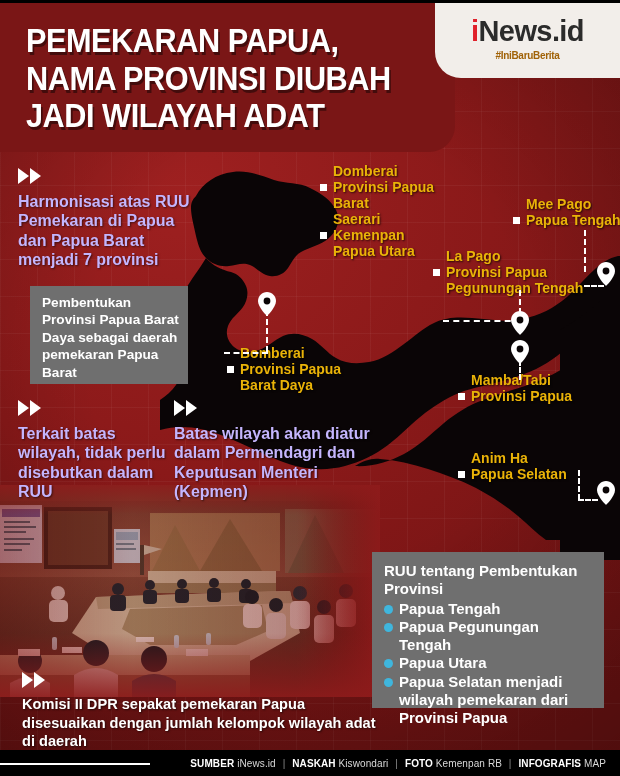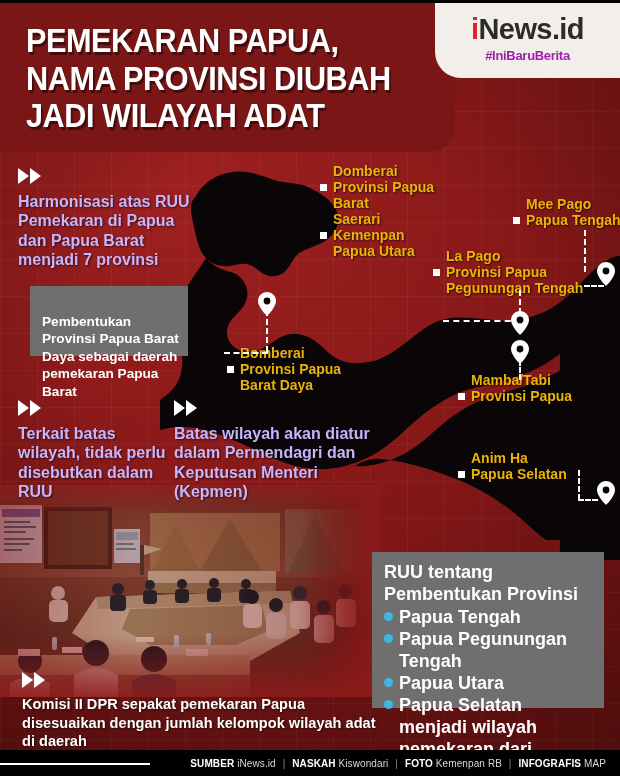--- a/index.html
+++ b/index.html
@@ -50,21 +50,21 @@
     border-bottom-left-radius: 26px;
     display: flex; flex-direction: column;
     align-items: center; justify-content: center;
   }
   .logo-word {
     font-size: 29px; font-weight: bold; letter-spacing: -0.6px;
     color: #2b2b2b; line-height: 1;
   }
   .logo-word .i { color: #e0202a; }
   .logo-tag {
-    font-size: 13px; font-weight: bold; color: #a21caf;
+    font-size: 10px; font-weight: bold; color: #a16207;
     margin-top: 4px; letter-spacing: -0.3px;
   }
   .title {
     position: absolute; left: 26px; top: 22px;
     width: 420px;
     color: #ffffff;
     font-family: "Liberation Sans", sans-serif;
     font-size: 33px;
     font-weight: bold;
     line-height: 1.14;
@@ -146,21 +146,21 @@
   .caption .ctext {
     color: #ffffff; font-size: 14.6px; font-weight: bold; line-height: 1.25;
     text-shadow: 1px 1px 2px rgba(0,0,0,0.6);
   }
 
   
   .panel {
     position: absolute; left: 372px; top: 552px; width: 232px; height: 156px;
     background: #6f6f6f; z-index: 36;
     padding: 10px 10px 8px 12px;
-    color: #ffffff; font-size: 18px; font-weight: bold; line-height: 1.22;
+    color: #ffffff; font-size: 15px; font-weight: bold; line-height: 1.22;
   }
   .panel .phead { display: block; }
   .panel ul { list-style: none; margin-top: 1px; }
   .panel li { position: relative; padding-left: 15px; }
   .panel li::before {
     content: ""; position: absolute; left: 0; top: 5px;
     width: 9px; height: 9px; border-radius: 50%; background: #3fb6dd;
   }
 
   
@@ -318,21 +318,21 @@
 
   <div class="note" style="left:18px; top:168px; width:175px;">
     <span class="ff-icon">
       <svg width="24" height="16" viewBox="0 0 24 16">
           <path d="M0 0 L11 8 L0 16 Z M12 0 L23 8 L12 16 Z" fill="#fff"></path>
         </svg>
     </span>
     <span>Harmonisasi atas RUU Pemekaran di Papua dan Papua Barat menjadi 7 provinsi</span>
   </div>
 
-  <div class="gray-box" style="left:30px; top:286px; width:158px; height:70px; padding:27px 9px 9px 12px;">
+  <div class="gray-box" style="left:30px; top:286px; width:158px; height:98px; padding:8px 9px 9px 12px;">
     <span>Pembentukan Provinsi Papua Barat Daya sebagai daerah pemekaran Papua Barat</span>
   </div>
 
   <div class="note" style="left:18px; top:400px; width:155px;">
     <span class="ff-icon">
       <svg width="24" height="16" viewBox="0 0 24 16">
           <path d="M0 0 L11 8 L0 16 Z M12 0 L23 8 L12 16 Z" fill="#fff"></path>
         </svg>
     </span>
     <span>Terkait batas wilayah, tidak perlu disebutkan dalam RUU</span>

